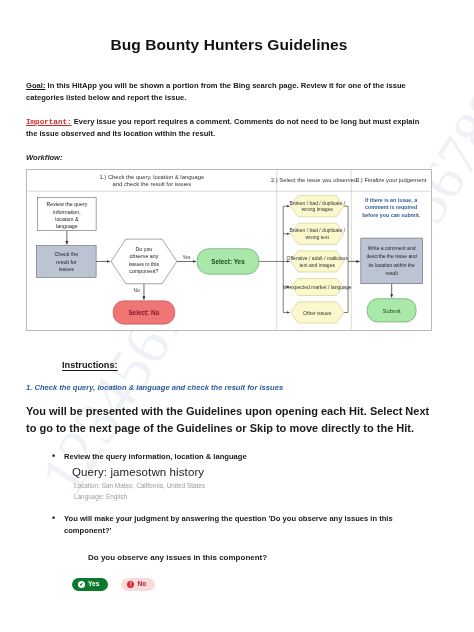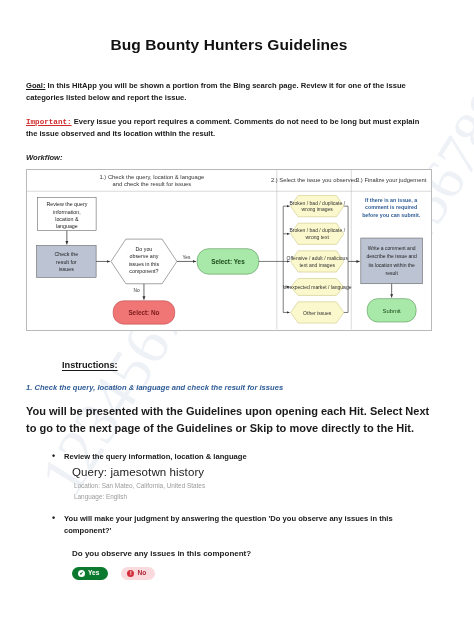--- a/index.html
+++ b/index.html
@@ -156,21 +156,21 @@
     margin: 4px 0 0 2px;
     font-weight: normal;
   }
 
   
   .judgment { margin: 12px 0 0 46px; }
   .judgment-q {
     font-size: 8px;
     font-weight: bold;
     color: #222;
-    margin: 0;
+    margin: 16px;
   }
   .choices {
     margin-top: 9px;
     display: flex;
     align-items: center;
     gap: 13px;
   }
   .pill {
     display: inline-flex;
     align-items: center;

